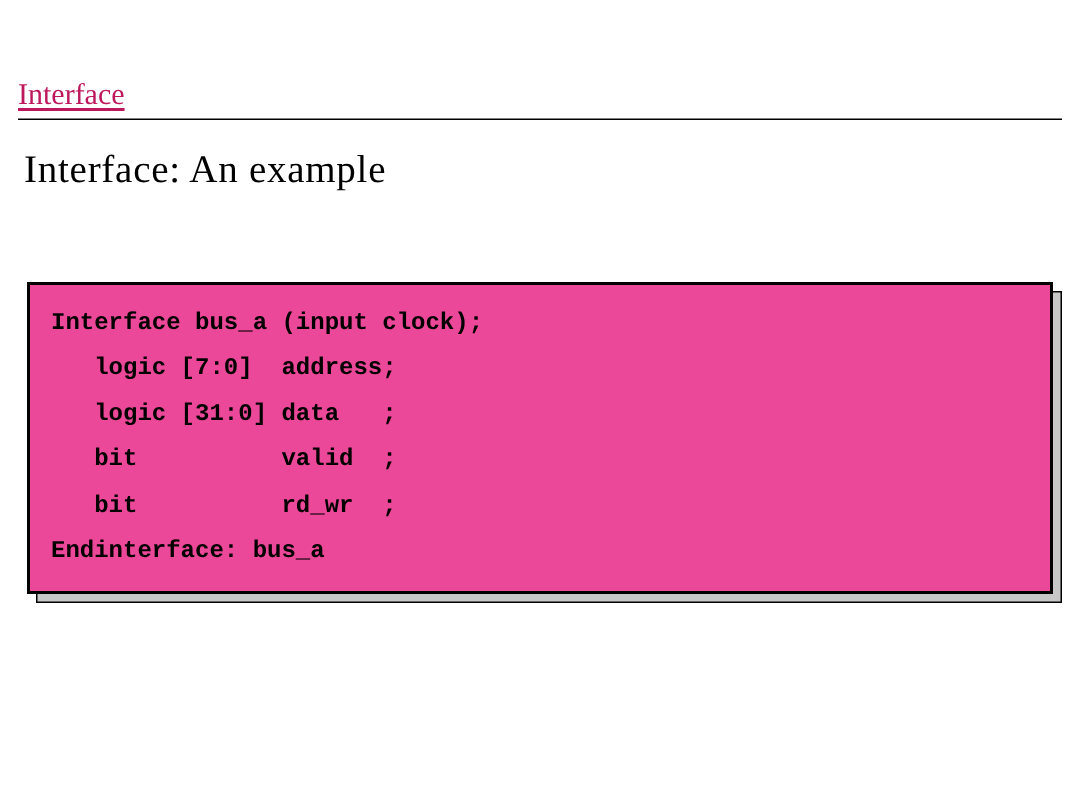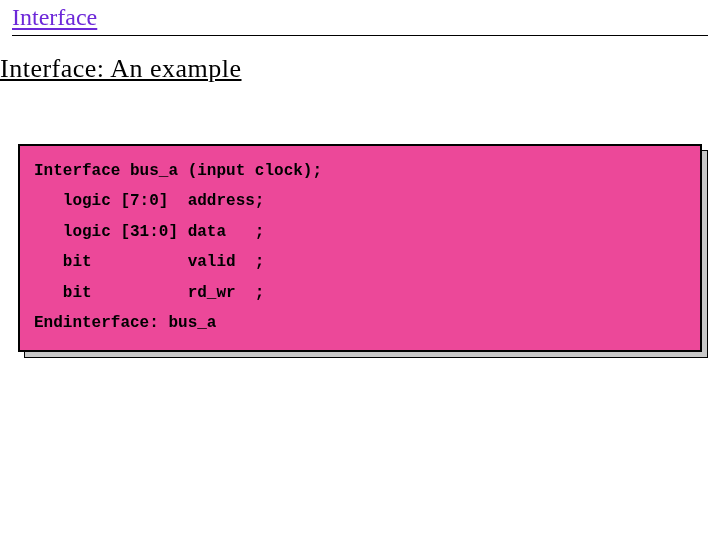--- a/index.html
+++ b/index.html
@@ -1,21 +1,21 @@
 <!DOCTYPE html>
 <html><head>
 <meta charset="utf-8">
 <style>
   * { box-sizing: border-box; margin: 0; padding: 0; }
   html, body { width: 720px; height: 540px; background: #fff; font-family: Georgia, 'Times New Roman', serif; }
   .slide { width: 720px; height: 540px; position: relative; padding: 0; }
   .header-region { padding: 4px 12px 0 12px; }
-  .slide-header { font-size: 24px; font-weight: 400; color: #6d28d9; text-decoration: underline; text-underline-offset: 3px; padding-bottom: 2px; }
+  .slide-header { font-size: 20px; font-weight: 400; color: #be185d; text-decoration: underline; text-underline-offset: 3px; padding-bottom: 2px; margin-top: 48px; }
   .header-rule { border: none; border-top: 1px solid #000; margin-top: 2px; }
-  .title-region { padding: 18px 12px 0 0; text-decoration: underline; }
+  .title-region { padding: 18px 12px 0 16px; }
   .slide-title { font-size: 26px; font-weight: 400; color: #000; letter-spacing: 0.5px; }
   .code-wrap { position: relative; margin: 60px 18px 0 18px; }
   .code-shadow { position: absolute; top: 6px; left: 6px; right: -6px; bottom: -6px; background: #c7c7c7; border: 1px solid #000; }
   .code-box { position: relative; background: #ec4899; border: 2px solid #000; padding: 10px 14px 12px 14px; font-family: 'Courier New', Courier, monospace; font-size: 16px; font-weight: bold; color: #000; line-height: 1.9; white-space: pre; }
 </style>
 </head>
 <body>
 
 <div class="slide">
   <div class="header-region">

